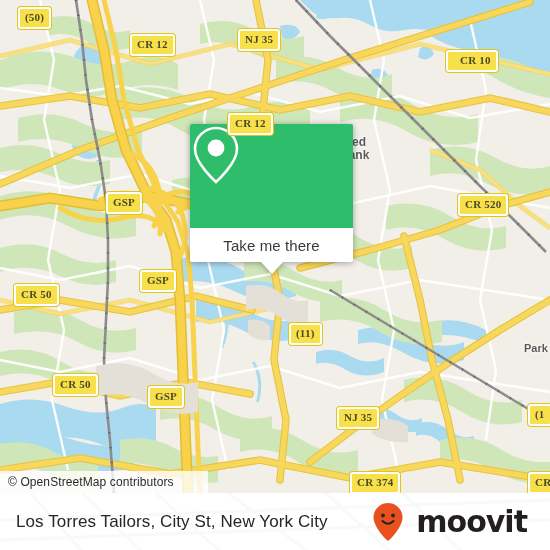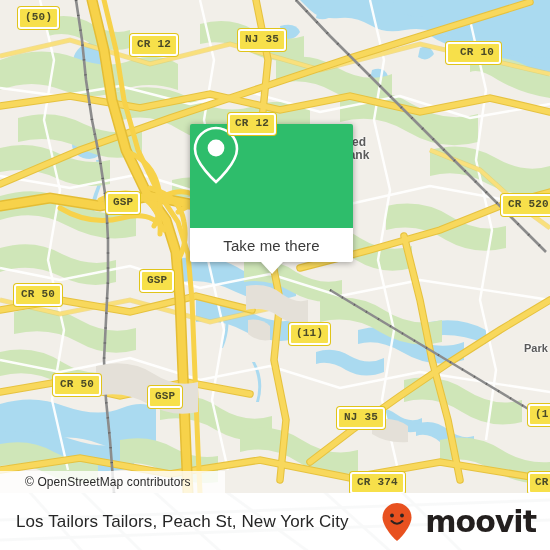--- a/index.html
+++ b/index.html
@@ -8,30 +8,30 @@
 
   
   .map{position:absolute;left:0;top:0;width:550px;height:493px;overflow:hidden;background:#f2efe9;}
   .map svg{position:absolute;left:0;top:0;}
 
   
   .shield{position:absolute;background:#f7e04a;border:2px solid #ffffff;
           box-shadow:0 0 0 1px #e0c419;border-radius:3px;
           color:#4a4a28;font-weight:bold;font-size:11px;line-height:1;
           padding:3px 5px 4px 5px;white-space:nowrap;
-          font-family:Liberation Mono, monospace;letter-spacing:.2px;}
+          font-family:Liberation Serif, serif;letter-spacing:.2px;}
 
   
   .placelbl{position:absolute;color:#5a5a5a;font-size:12px;font-weight:600;
             line-height:13px;text-align:center;white-space:nowrap;
             text-shadow:0 0 2px #fff,0 0 2px #fff,0 0 3px #fff;}
 
   
   .attrib{position:absolute;left:0;bottom:0;height:22px;width:208px;
-          background:rgba(255,255,255,0.80);display:flex;align-items:center;padding-left:17px;}
+          background:rgba(255,255,255,0.80);display:flex;align-items:center;}
   .attrib span{font-size:12px;color:#2b2b2b;padding-left:8px;letter-spacing:.1px;}
 
   
   .popup{position:absolute;left:190px;top:124px;width:163px;
          filter:drop-shadow(0 1px 3px rgba(0,0,0,.35));}
   .popup-head{height:104px;background:#2ebd6b;border-radius:2px 2px 0 0;
               display:flex;align-items:center;justify-content:center;}
   .popup-foot{height:34px;background:#ffffff;display:flex;align-items:center;
               justify-content:center;border-radius:0 0 2px 2px;}
   .popup-foot span{font-size:15px;color:#3a3a3a;letter-spacing:.1px;}
@@ -39,21 +39,21 @@
               width:0;height:0;border-left:11px solid transparent;
               border-right:11px solid transparent;border-top:12px solid #ffffff;}
 
   
   .bottombar{position:absolute;left:0;top:493px;width:550px;height:57px;
              background:#ffffff;overflow:hidden;}
   .bb-ghost{position:absolute;left:0;top:-493px;width:550px;height:550px;
             opacity:.06;pointer-events:none;}
   .bb-title{position:absolute;left:16px;top:50%;transform:translateY(-50%);
             font-size:17px;color:#262626;letter-spacing:.1px;white-space:nowrap;}
-  .logo{position:absolute;right:14px;top:50%;transform:translateY(-50%);
+  .logo{position:absolute;right:23px;top:50%;transform:translateY(-50%);
         display:flex;align-items:center;gap:12px;}
   .logo-word{font-size:30px;font-weight:bold;color:#231f1e;letter-spacing:-1px;
              font-family:"DejaVu Sans",sans-serif;line-height:30px;}
 </style>
 </head>
 <body>
 
 <div class="screen">
 
   <div class="map">
@@ -233,23 +233,23 @@
           <path d="M246,286 q22,-4 36,8 q14,10 26,6 l0,22 q-16,4 -30,-6 q-14,-10 -32,-6 z"></path>
           <path d="M248,320 q14,-2 22,6 l0,14 q-12,2 -22,-6 z"></path>
           <path d="M372,420 q22,-4 36,6 l0,16 q-20,2 -36,-8 z"></path>
         </g>
       </g>
     </svg>
 
     <div class="shield" style="left:18px;top:7px;">(50)</div>
     <div class="shield" style="left:130px;top:34px;">CR 12</div>
     <div class="shield" style="left:238px;top:29px;">NJ 35</div>
-    <div class="shield" style="left:446px;top:42px;padding-left:12px;">CR 10</div>
+    <div class="shield" style="left:446px;top:50px;padding-left:12px;">CR 10</div>
     <div class="shield" style="left:228px;top:113px;z-index:1;">CR 12</div>
-    <div class="shield" style="left:458px;top:194px;margin-left:43px;">CR 520</div>
+    <div class="shield" style="left:458px;top:194px;">CR 520</div>
     <div class="shield" style="left:106px;top:192px;">GSP</div>
     <div class="shield" style="left:140px;top:270px;">GSP</div>
     <div class="shield" style="left:14px;top:284px;">CR 50</div>
     <div class="shield" style="left:289px;top:323px;">(11)</div>
     <div class="shield" style="left:53px;top:374px;">CR 50</div>
     <div class="shield" style="left:148px;top:386px;">GSP</div>
     <div class="shield" style="left:337px;top:407px;">NJ 35</div>
     <div class="shield" style="left:528px;top:404px;">(1</div>
     <div class="shield" style="left:350px;top:472px;">CR 374</div>
     <div class="shield" style="left:528px;top:472px;">CR</div>
@@ -283,21 +283,21 @@
         <path d="M10,470 L90,560"></path>
           <path d="M60,470 L150,560"></path>
         <path d="M130,470 L230,560"></path>
           <path d="M210,480 L320,560"></path>
         <path d="M300,470 L400,560"></path>
           <path d="M380,470 L470,560"></path>
         <path d="M0,520 L550,500"></path>
           <path d="M0,540 L550,520"></path>
       </g>
     </svg>
-    <div class="bb-title">Los Tailors Tailors, Peach St, New York City</div>
+    <div class="bb-title">Los Torres Tailors, City St, New York City</div>
     <div class="logo">
       <svg width="32" height="40" viewBox="0 0 32 40">
         <path d="M16,1 C8,1 1.5,7.5 1.5,15.5 C1.5,24 12,36 16,39 C20,36 30.5,24 30.5,15.5 C30.5,7.5 24,1 16,1 Z" fill="#e8511f"></path>
         <circle cx="11" cy="13.5" r="1.9" fill="#2b2320"></circle>
         <circle cx="21" cy="13.5" r="1.9" fill="#2b2320"></circle>
         <path d="M10.5,19 Q16,24.5 21.5,19" stroke="#2b2320" stroke-width="2" fill="none" stroke-linecap="round"></path>
       </svg>
       <span class="logo-word">moovit</span>
     </div>
   </div>

